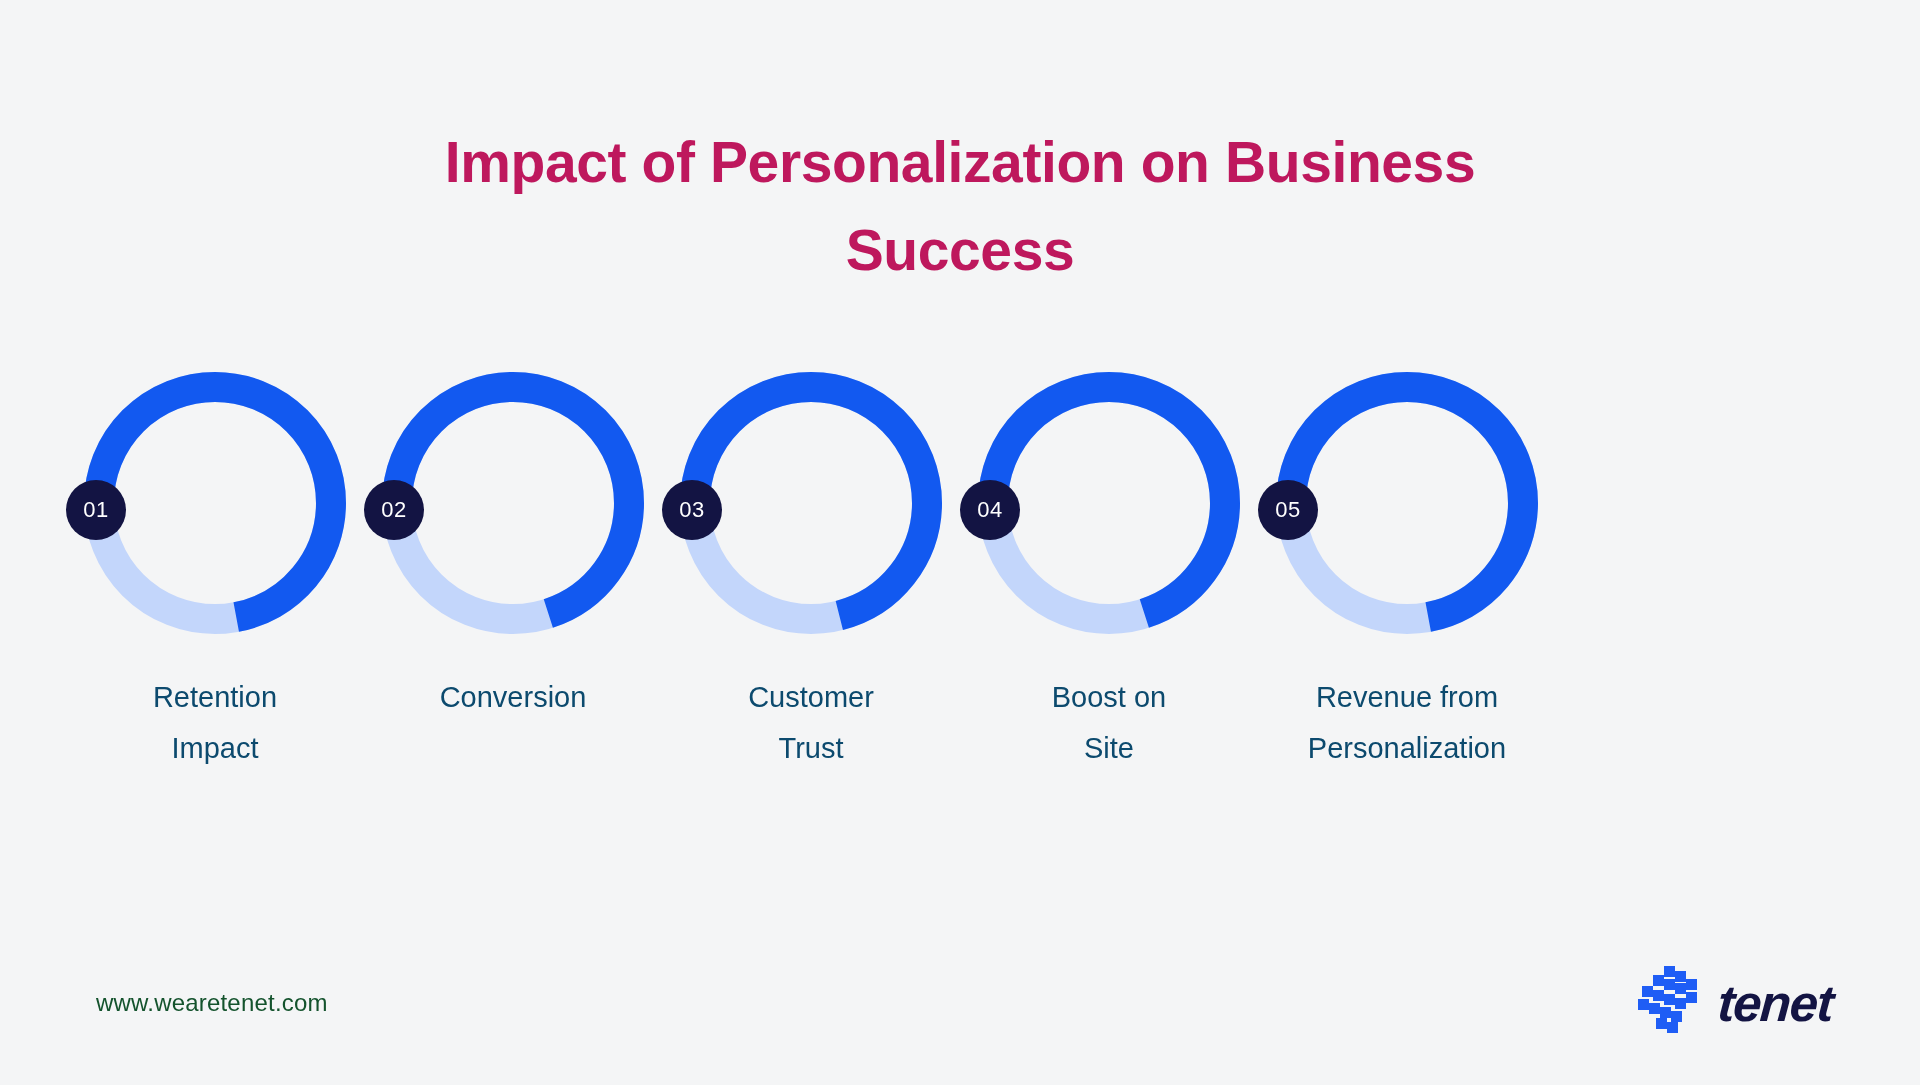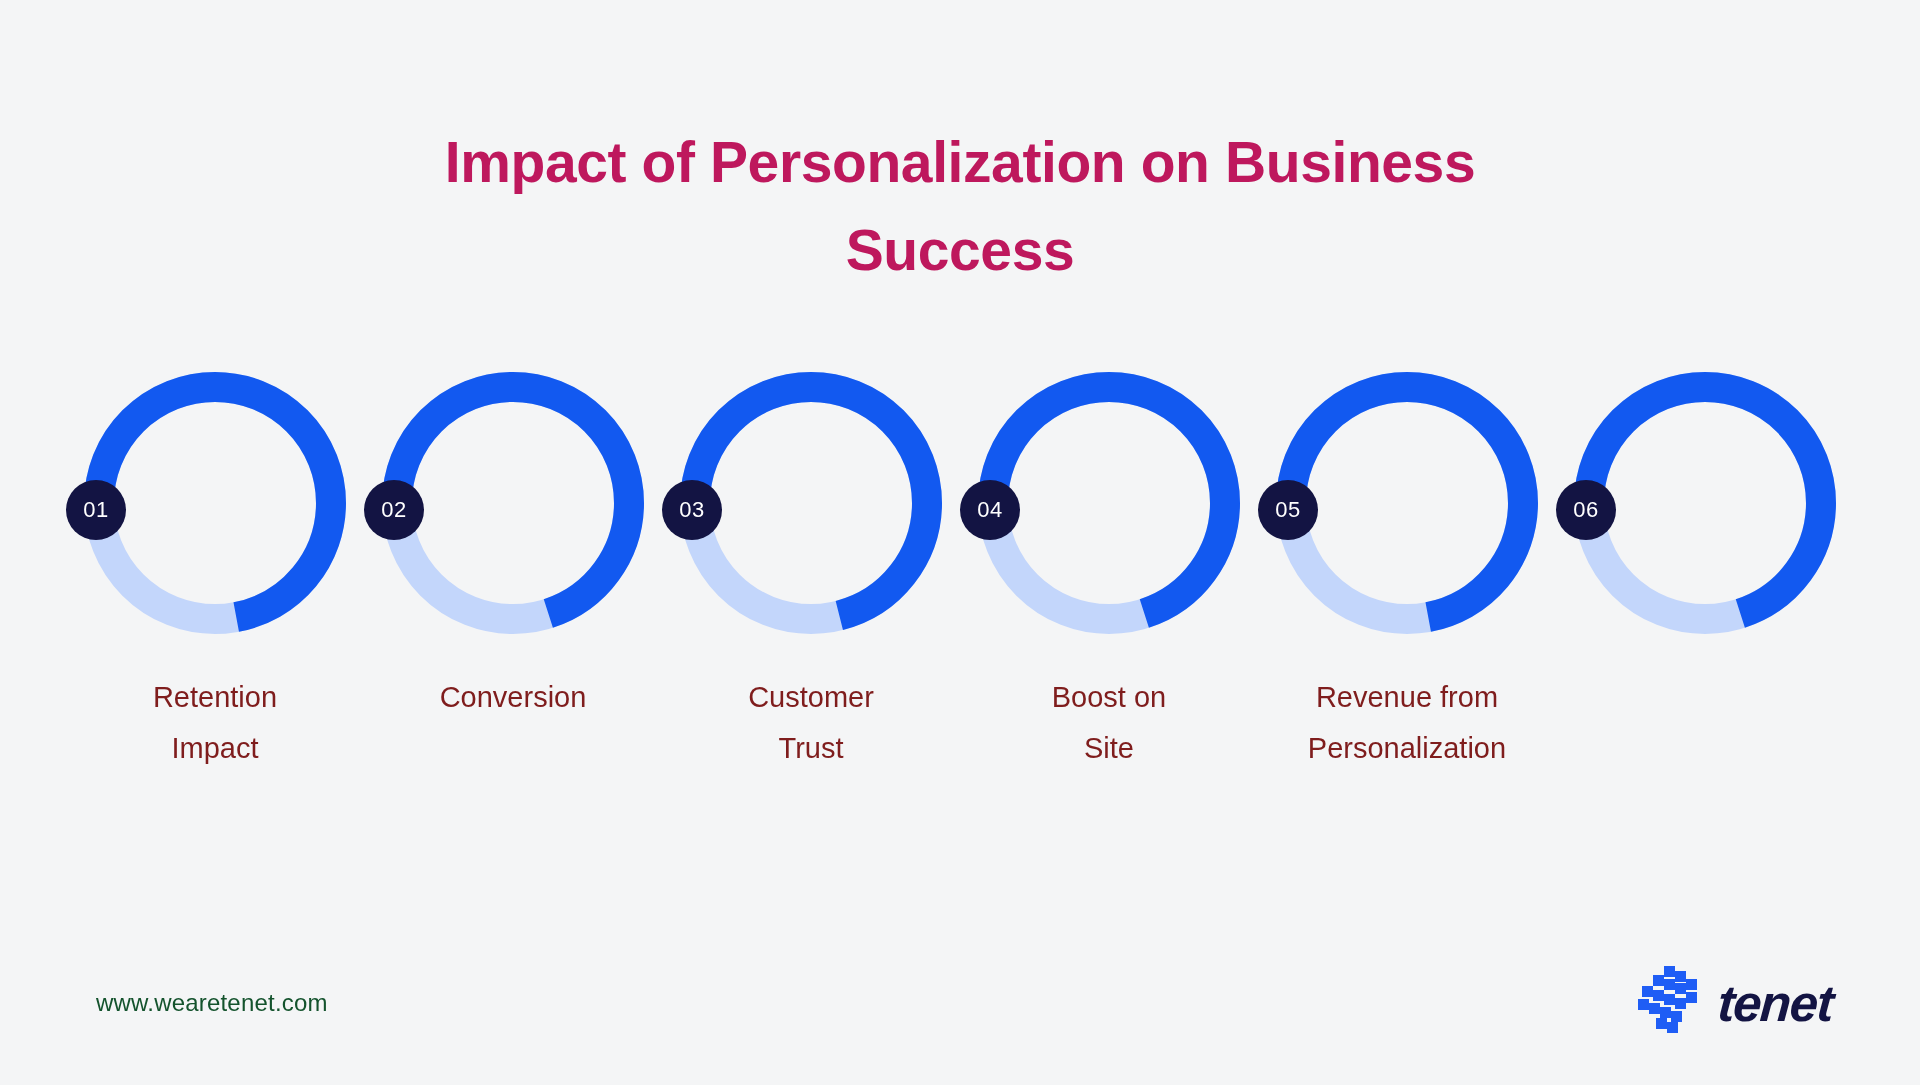--- a/index.html
+++ b/index.html
@@ -87,21 +87,21 @@
     letter-spacing: 0.5px;
     box-sizing: border-box;
   }
   .donut-label {
     margin-top: 38px;
     width: 280px;
     text-align: center;
     font-family: "Liberation Sans", sans-serif;
     font-size: 29px;
     line-height: 51px;
-    color: #7f1d1d;
+    color: #0c4a6e;
     font-weight: 400;
   }
 
   
   .footer-url {
     position: absolute;
     left: 96px;
     top: 989px;
     font-family: "Liberation Sans", sans-serif;
     font-size: 24px;
@@ -198,27 +198,20 @@
             <circle cx="131" cy="131" r="116" fill="none" stroke="#1259f0" stroke-width="30" stroke-dasharray="524.771636855639 204.077858777193" transform="rotate(180 131 131)"></circle>
           </svg>
           <div class="badge">05</div>
         </div>
         <div class="donut-label">
           <div>Revenue from</div>
           <div>Personalization</div>
         </div>
       </div>
       <div class="donut-cell">
-        <div class="donut-holder">
-          <svg class="donut-svg" viewBox="0 0 262 262">
-            <circle cx="131" cy="131" r="116" fill="none" stroke="#c3d6fb" stroke-width="30"></circle>
-            <circle cx="131" cy="131" r="116" fill="none" stroke="#1259f0" stroke-width="30" stroke-dasharray="510.19464694298244 218.6548486898496" transform="rotate(180 131 131)"></circle>
-          </svg>
-          <div class="badge">06</div>
-        </div>
       </div>
     </div>
 
   <div class="footer-url">www.wearetenet.com</div>
 
   <div class="logo">
     <span class="logo-mark">
       <svg width="66" height="70" viewBox="0 0 66 70" xmlns="http://www.w3.org/2000/svg" aria-hidden="true">
         <g fill="#1f5df5">
           <rect x="26" y="0" width="11" height="11"></rect>

